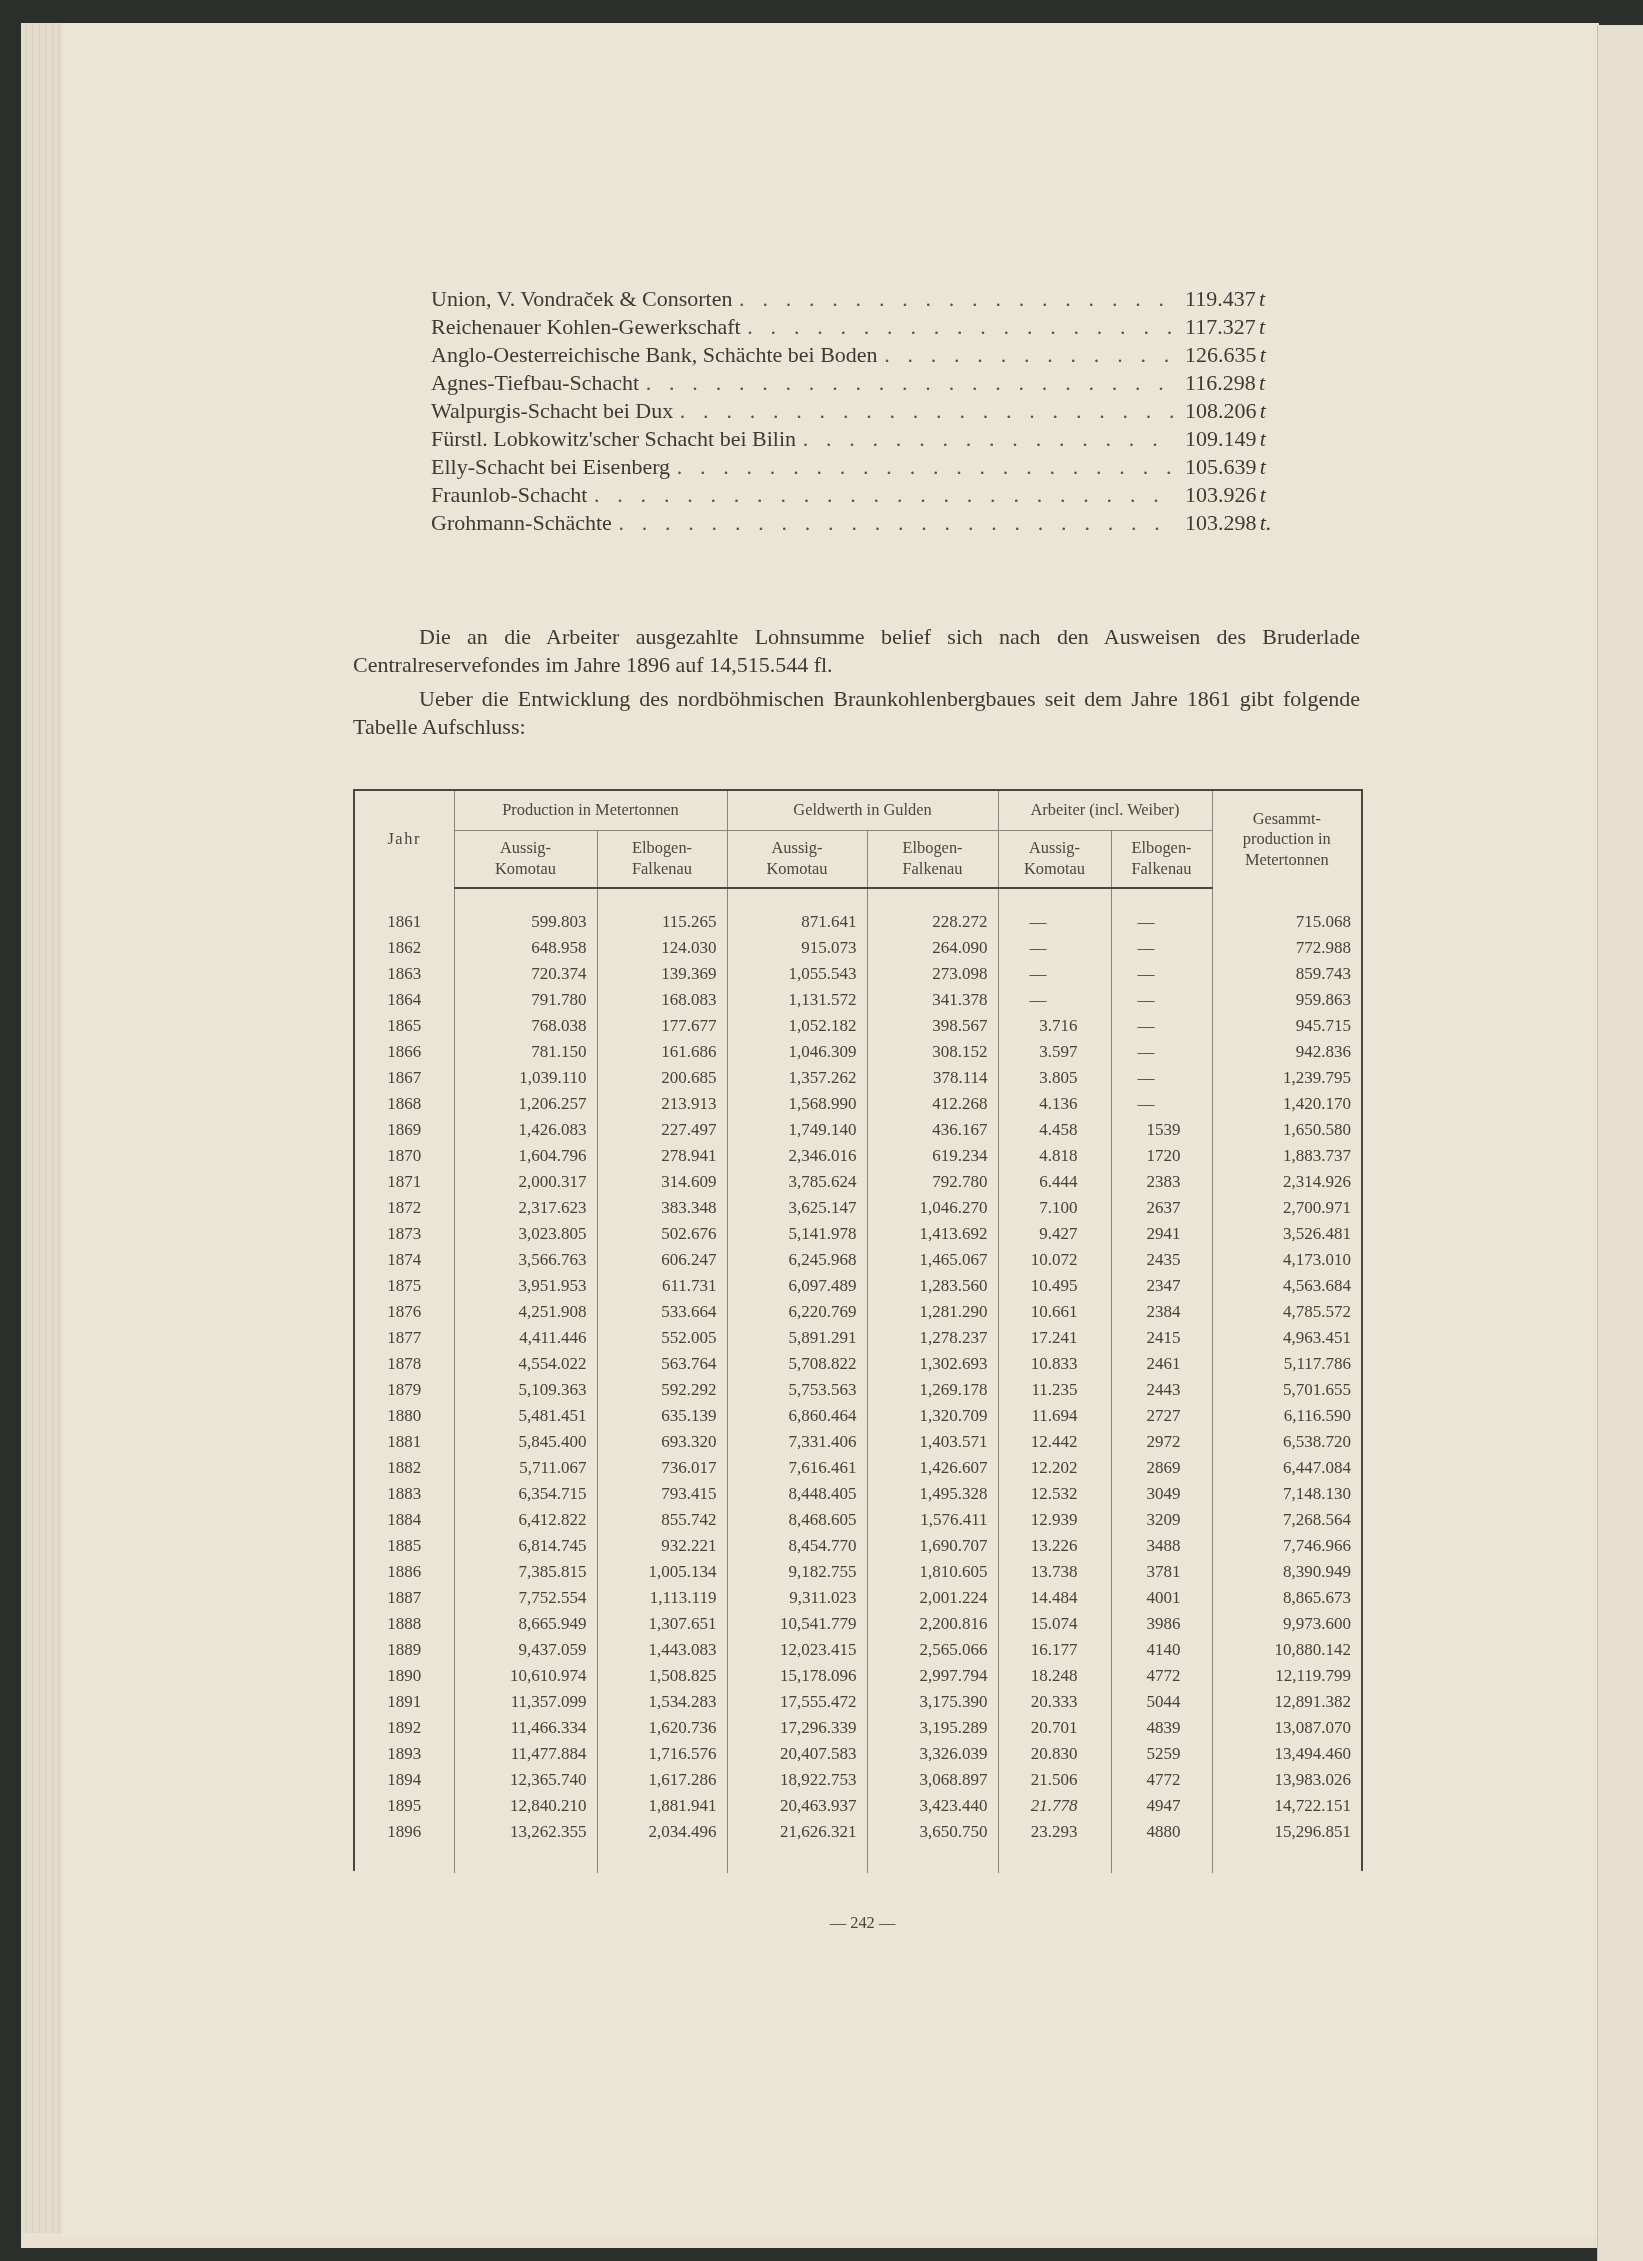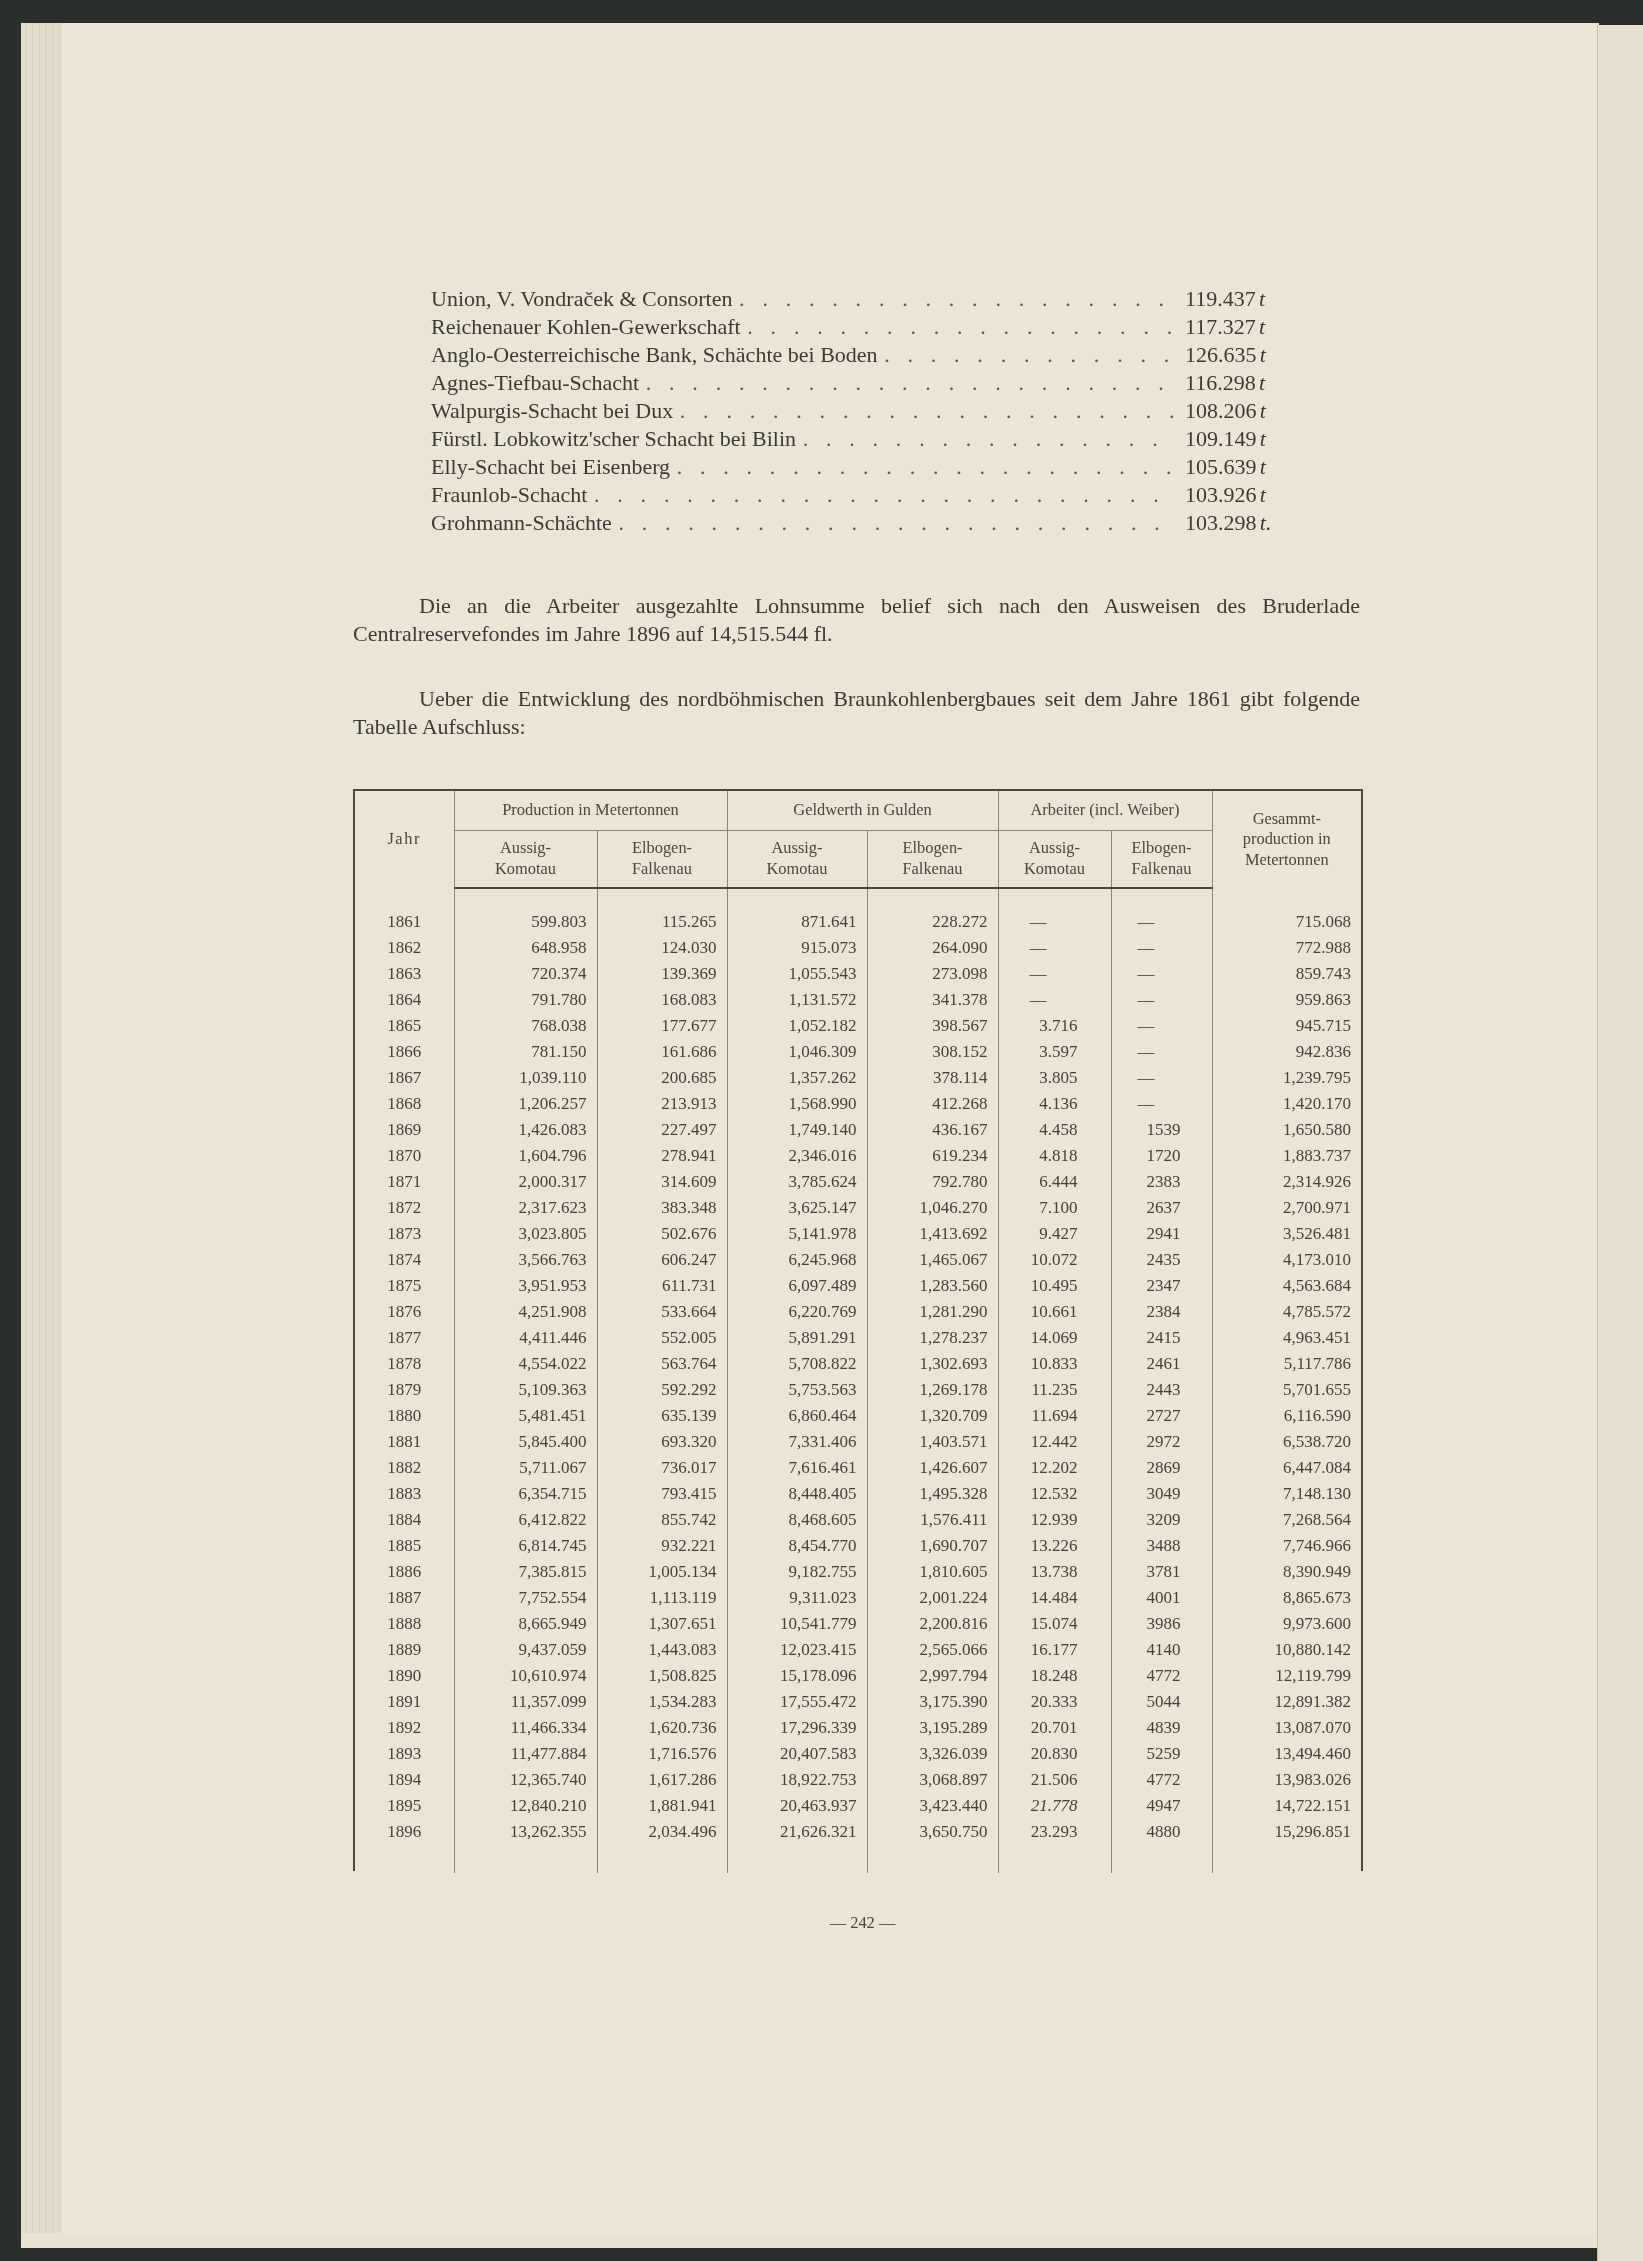--- a/index.html
+++ b/index.html
@@ -42,21 +42,21 @@
     content:". . . . . . . . . . . . . . . . . . . . . . . . . . . . . . . . . . . . . . . . . . . . .";
     word-spacing:12.3px; padding-left:6.6px;
   }
   .company-value { flex:0 0 auto; width:105px; text-align:left; padding-left:11.5px; }
   .company-value .unit { font-style:italic; margin-left:3.3px; }
 
   .paragraph {
     position:absolute; left:353px; width:1007px;
     font-size:22px; line-height:28px; text-align:justify;
   }
-  .p1 { top:592px; text-indent:66px; }
+  .p1 { top:623px; text-indent:66px; }
   .p2 { top:685px; text-indent:66px; }
 
   .table-wrap {
     position:absolute; left:353px; top:789px; width:1006px; height:1080px;
     border:2.5px double #4a4740; border-bottom:none;
   }
   table {
     border-collapse:collapse; width:100%; table-layout:fixed;
     font-size:17px; color:#45423b;
   }
@@ -342,21 +342,21 @@
           <td class="" style="padding-right: 33px;">10.661</td>
           <td class="" style="padding-right: 31px;">2384</td>
           <td class="last">4,785.572</td>
         </tr>
         <tr>
           <td class="year">1877</td>
           <td class="">4,411.446</td>
           <td class="">552.005</td>
           <td class="">5,891.291</td>
           <td class="">1,278.237</td>
-          <td class="" style="padding-right: 33px;">14.069</td>
+          <td class="" style="padding-right: 33px;">17.241</td>
           <td class="" style="padding-right: 31px;">2415</td>
           <td class="last">4,963.451</td>
         </tr>
         <tr>
           <td class="year">1878</td>
           <td class="">4,554.022</td>
           <td class="">563.764</td>
           <td class="">5,708.822</td>
           <td class="">1,302.693</td>
           <td class="" style="padding-right: 33px;">10.833</td>

